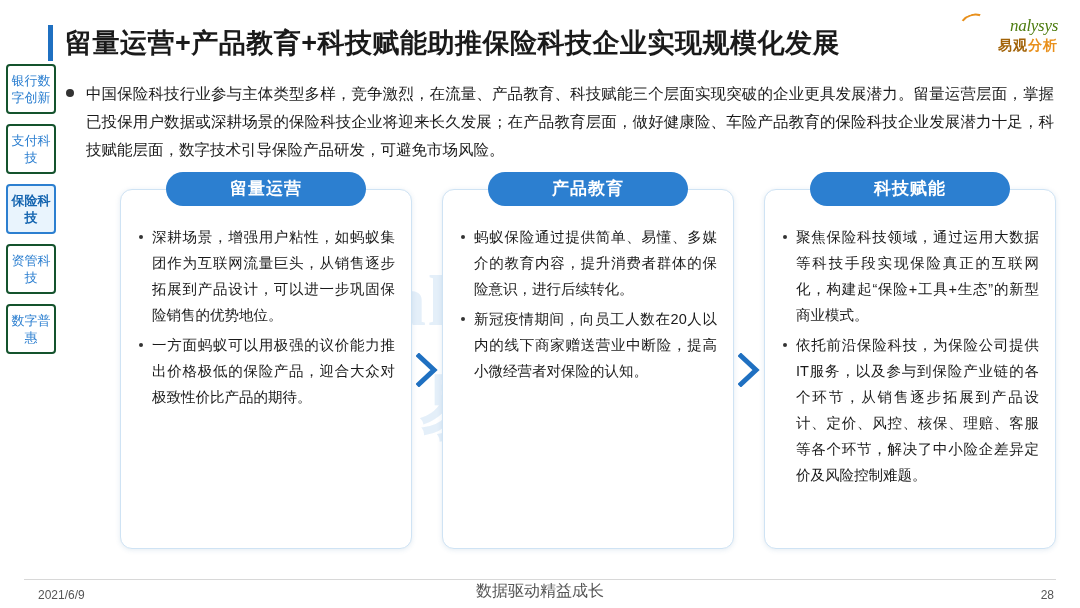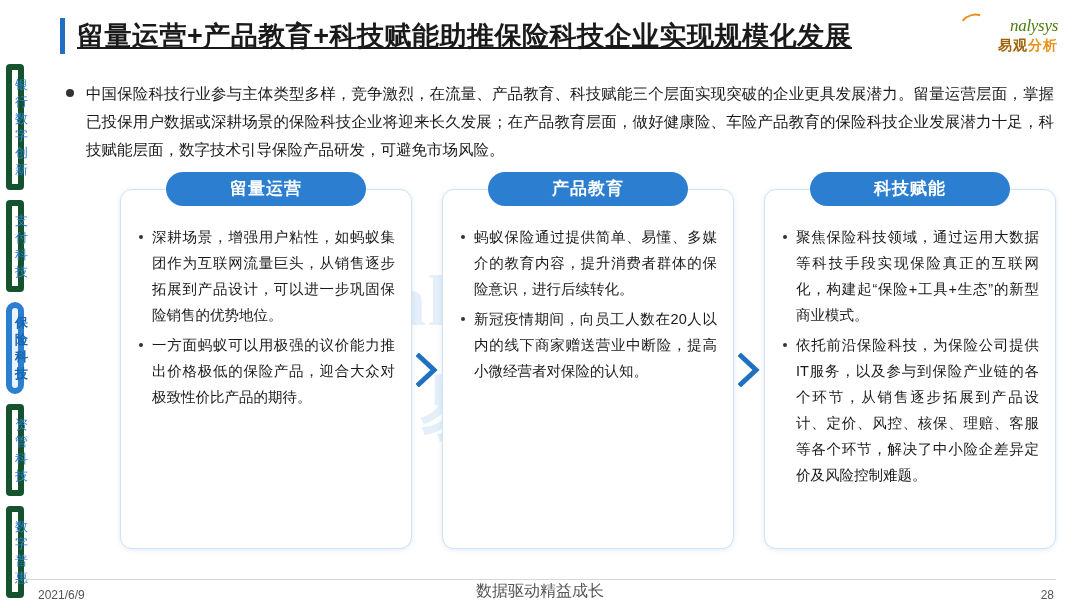--- a/index.html
+++ b/index.html
@@ -33,27 +33,27 @@
     letter-spacing: 2px;
     white-space: nowrap;
     opacity: .75;
   }
   .wm-1 { left: 10px;  top: 10px; font-family: "Liberation Serif", serif; }
   .wm-2 { left: 120px; top: 110px; }
 
   
   .header {
     position: absolute;
-    left: 60px;
+    left: 48px;
     top: 18px;
     right: 0;
     height: 50px;
     display: flex;
-    z-index: 3;
-    text-decoration: underline;
+    align-items: center;
+    z-index: 3;
   }
   .title-bar {
     width: 5px;
     height: 36px;
     background: #1f70c1;
     margin-right: 12px;
     flex: none;
   }
   .title-text {
     font-size: 27px;
@@ -103,38 +103,37 @@
 
   
   .sidebar {
     position: absolute;
     left: 6px;
     top: 64px;
     width: 34px;
     z-index: 3;
   }
   .side-tab {
-    width: 14px;
+    width: 50px;
     margin-bottom: 10px;
     padding: 6px 3px;
     font-size: 13px;
     line-height: 17px;
     color: #2c7fd0;
     text-align: center;
-    border: 6px solid #14532d;
+    border: 2px solid #14532d;
     border-radius: 4px;
     background: #ffffff;
     letter-spacing: 0px;
   }
   .side-tab.active {
     background: #e9f4fd;
     border-color: #2c7fd0;
     color: #1565b0;
     font-weight: bold;
-    border-radius: 14px;
   }
 
   
   .intro {
     position: absolute;
     left: 66px;
     top: 80px;
     right: 26px;
     display: flex;
     z-index: 3;

